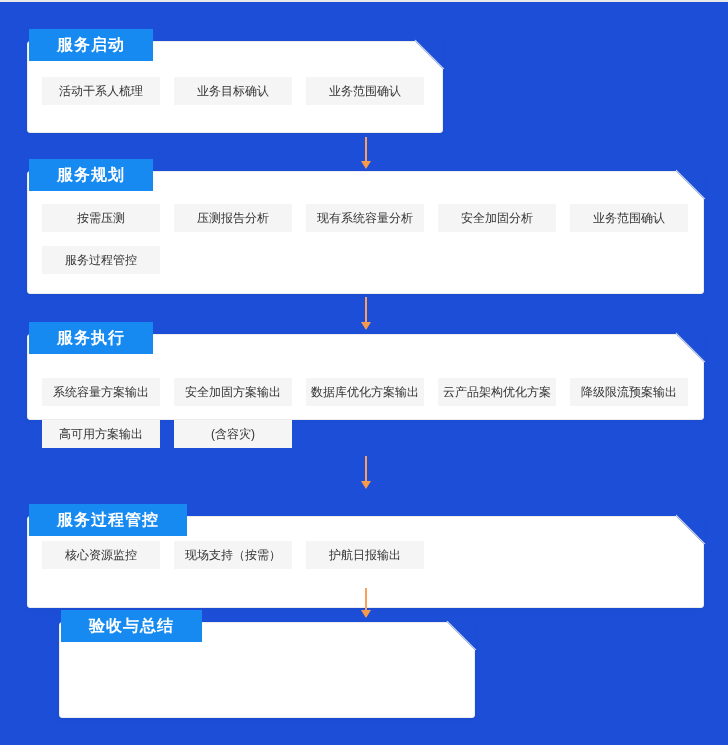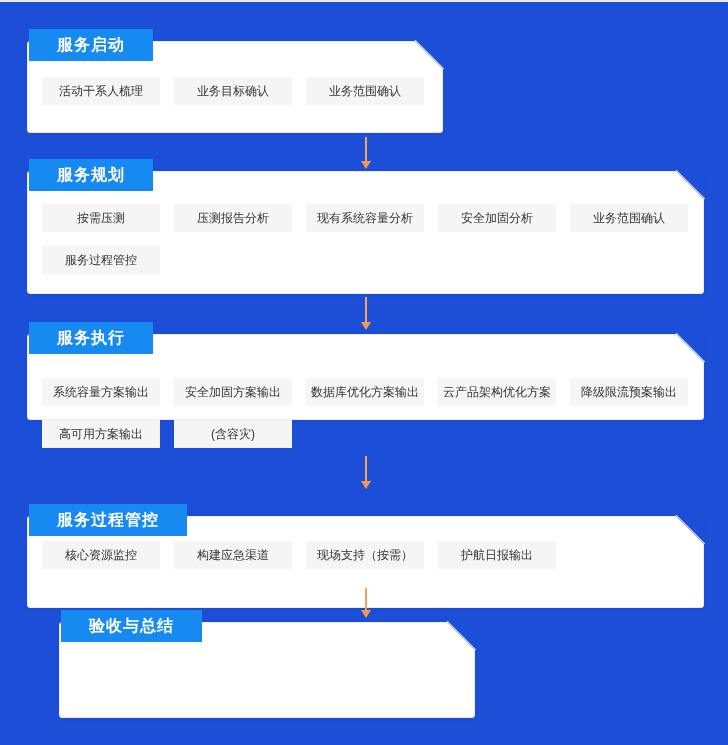--- a/index.html
+++ b/index.html
@@ -110,21 +110,20 @@
     <div class="shaft"></div>
     <div class="head"></div>
   </div>
 
   <div class="stage stage-4">
     <div class="card"></div>
     <div class="notch-line"></div>
     <div class="stage-label">服务过程管控</div>
     <div class="items">
         <div class="task-item">核心资源监控</div>
-        <div class="task-item">构建应急渠道</div>
         <div class="task-item">现场支持（按需）</div>
         <div class="task-item">护航日报输出</div>
       </div>
   </div>
 
   <div class="arrow arrow-4">
     <div class="shaft"></div>
     <div class="head"></div>
   </div>
 

